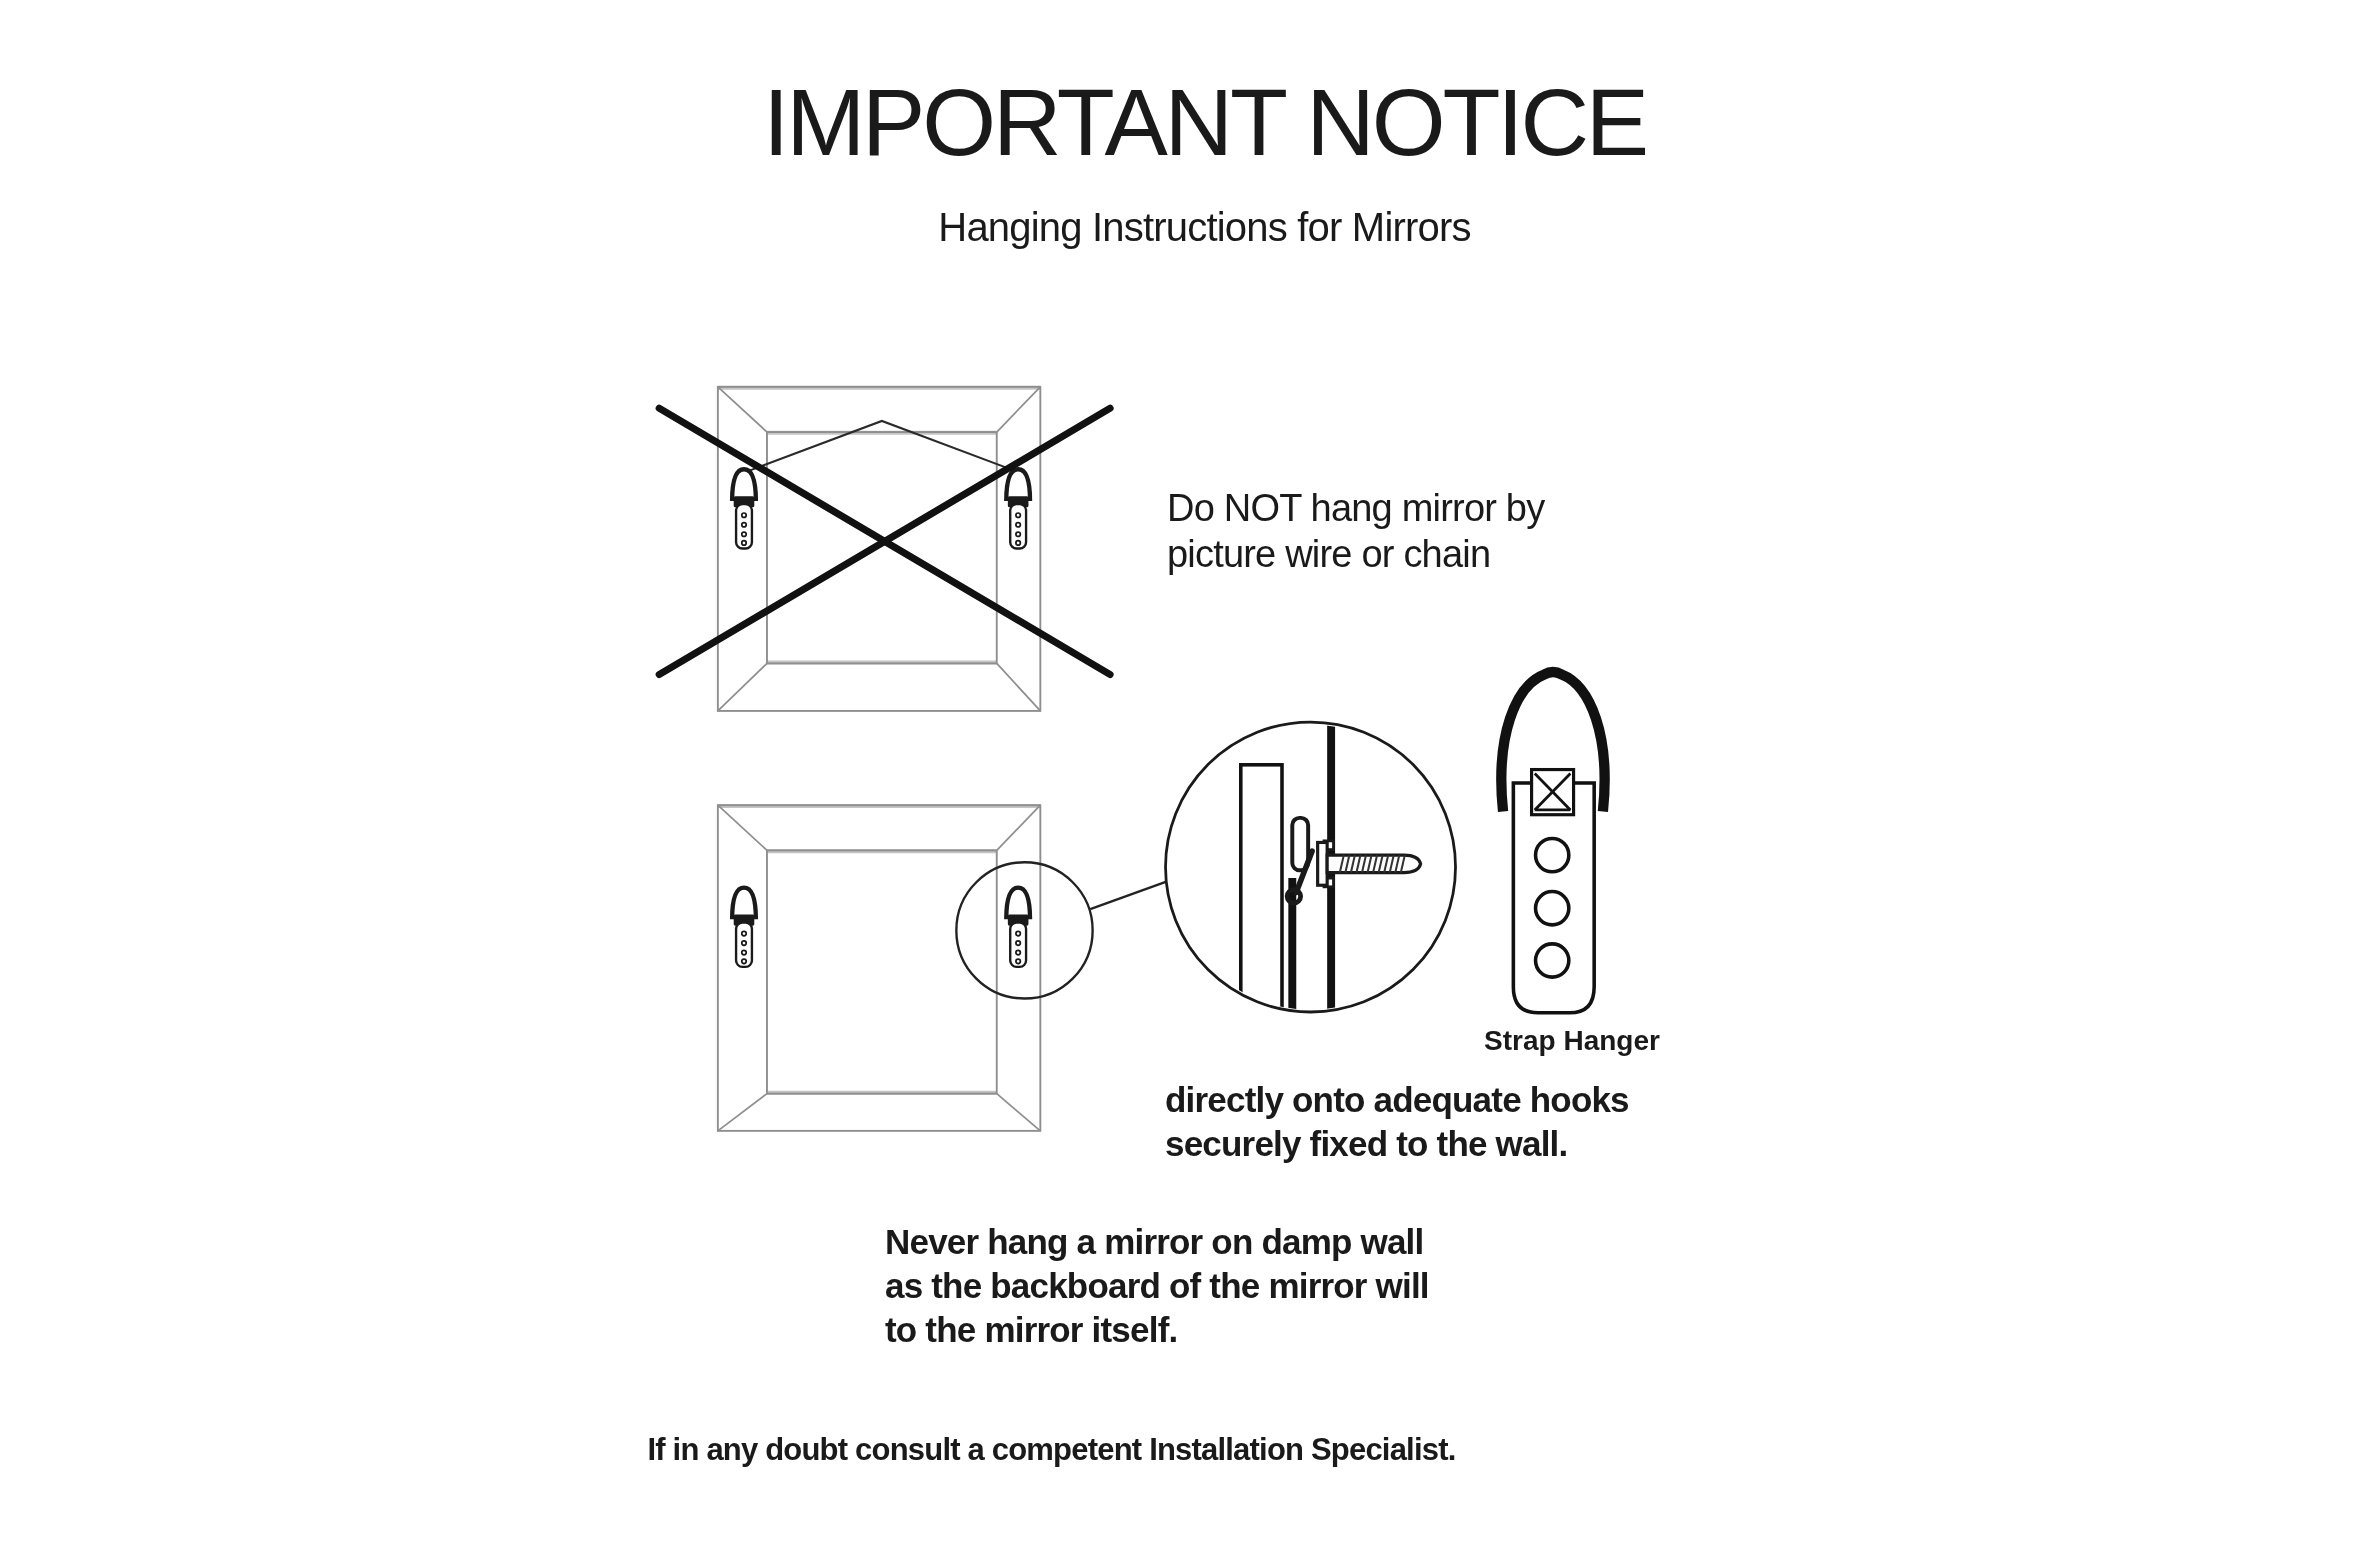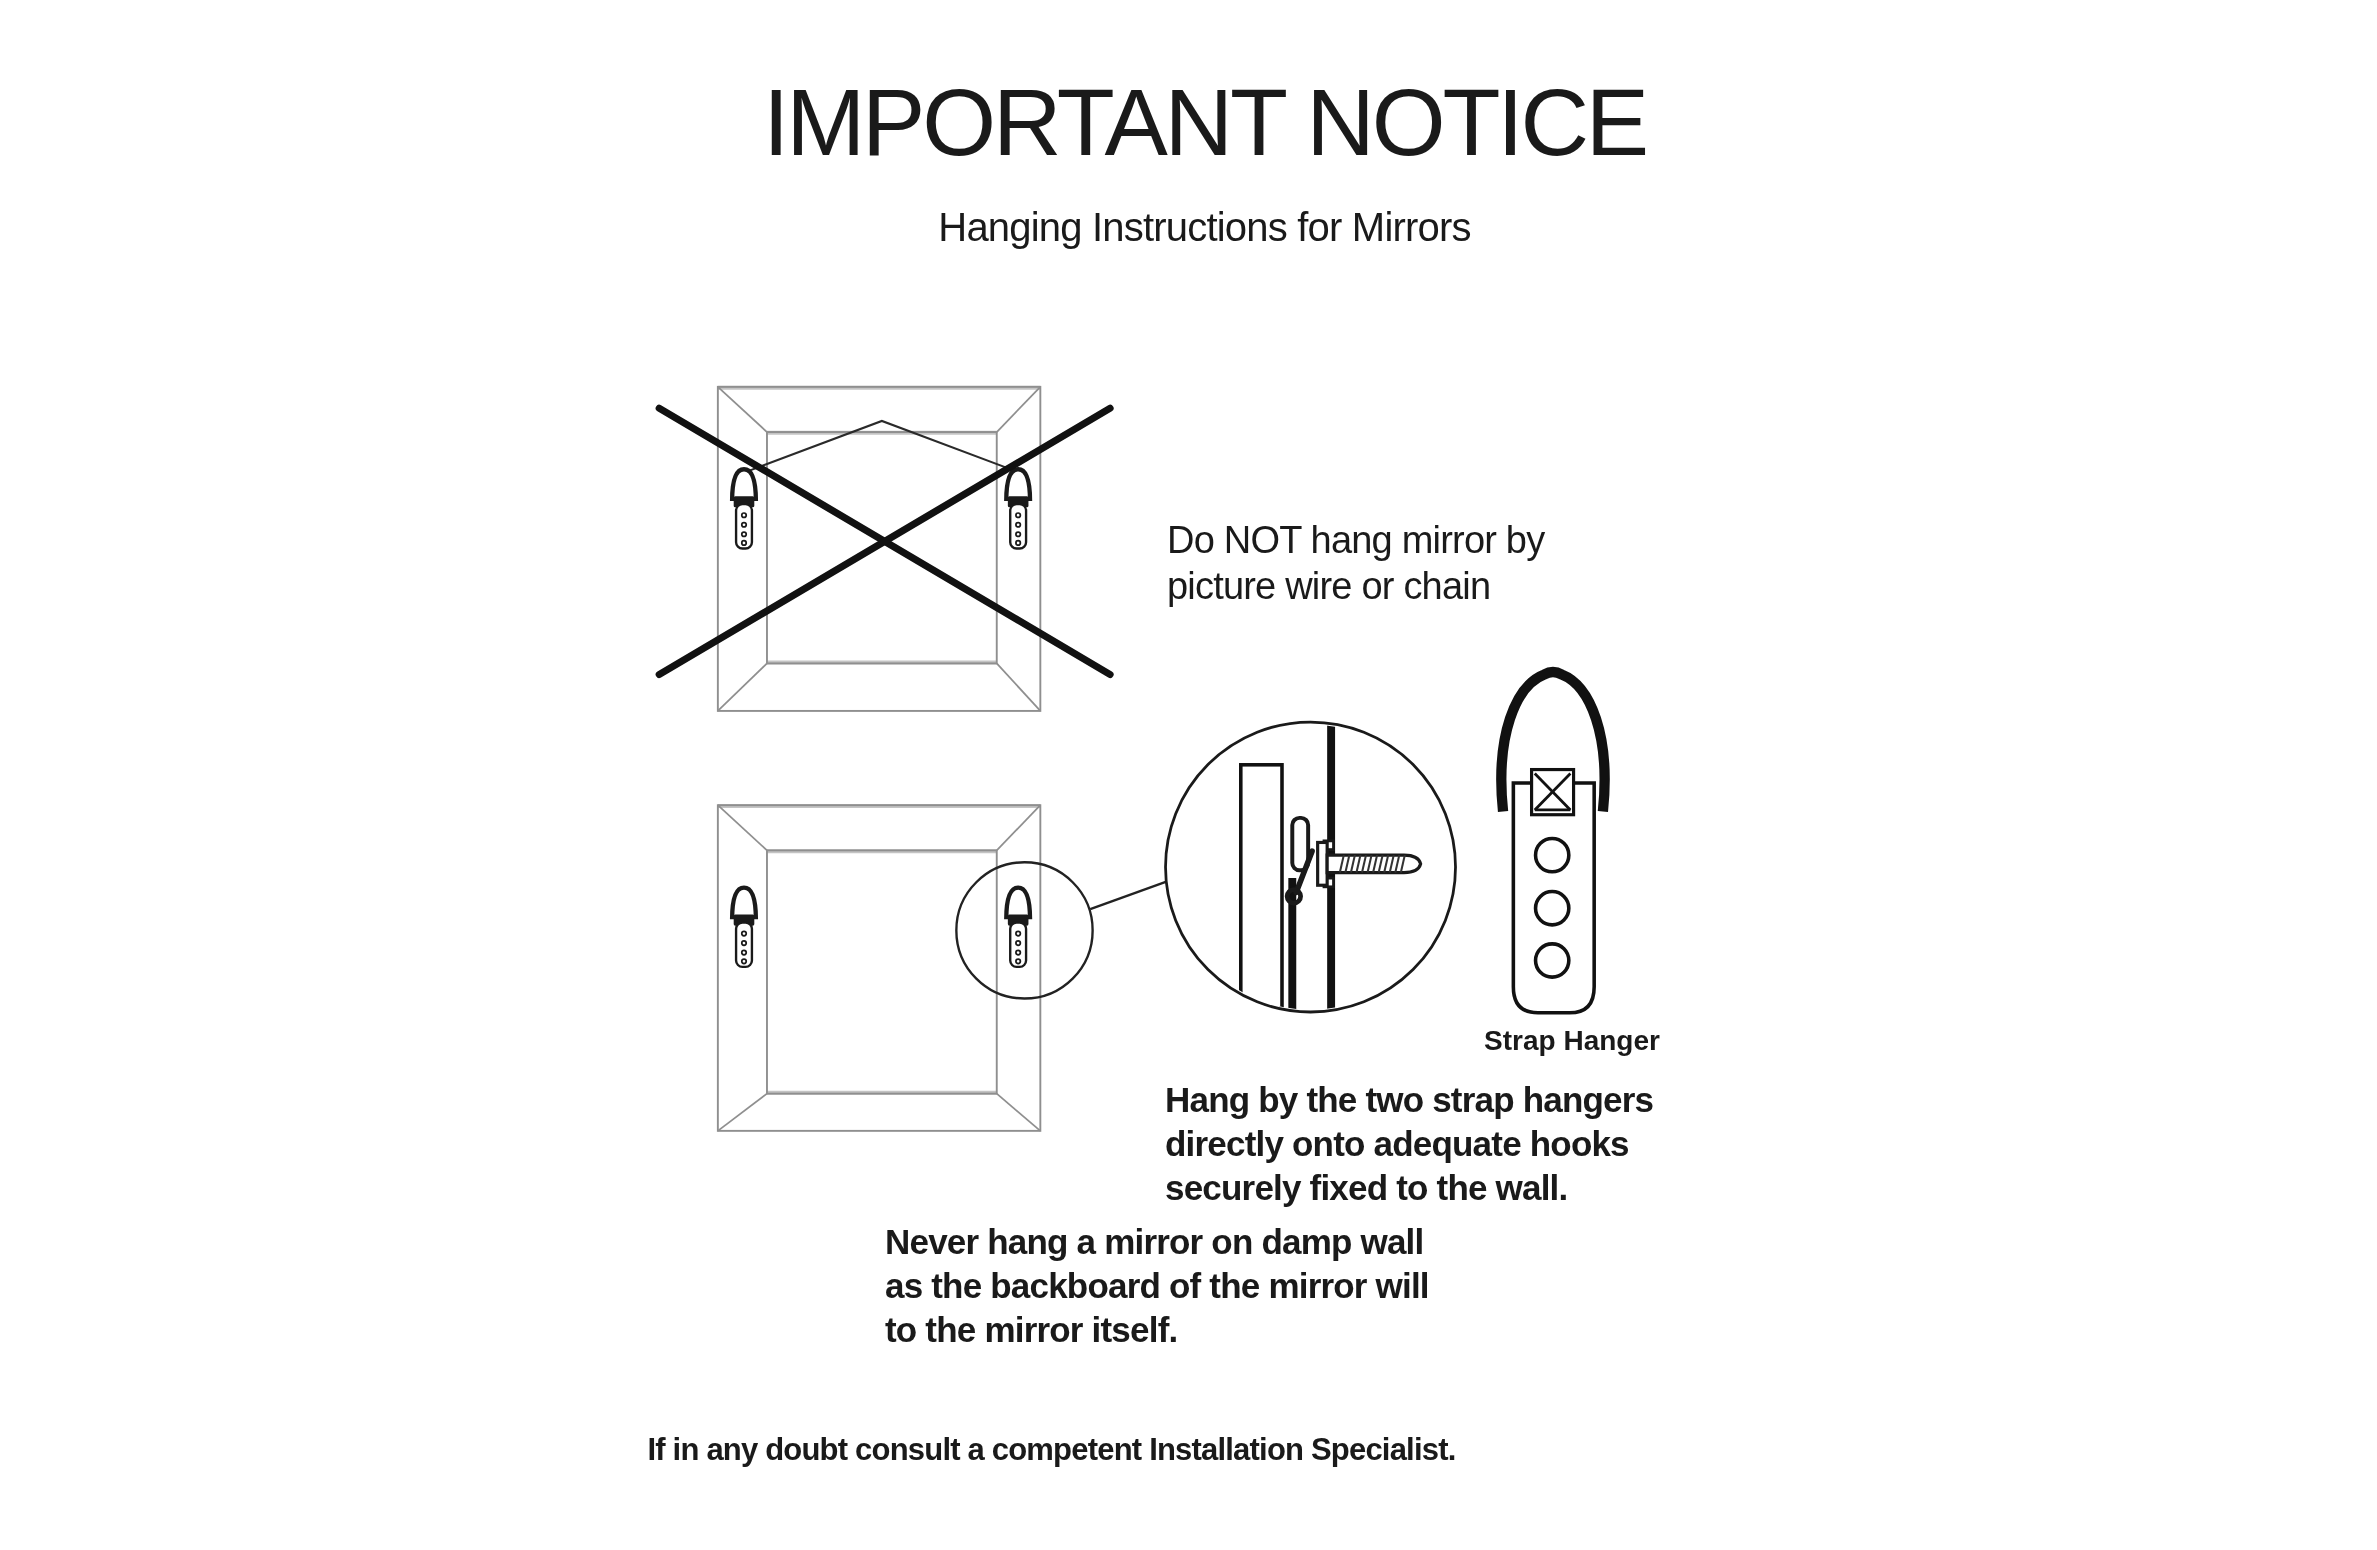--- a/index.html
+++ b/index.html
@@ -17,21 +17,21 @@
   svg{position:absolute;left:0;top:0;}
   .title{
     top:75px;left:0;width:2377px;text-align:center;
     font-size:95px;line-height:1;letter-spacing:-3.2px;font-weight:400;white-space:nowrap;
   }
   .subtitle{
     top:195px;left:0;width:2377px;text-align:center;
     font-size:40px;line-height:49px;letter-spacing:-0.8px;font-weight:400;margin-top:8px;
   }
   .note{white-space:nowrap;}
-  .note-do-not{left:1151px;top:485px;font-size:38px;line-height:46px;letter-spacing:-0.8px;font-weight:400;margin-top:32px;}
+  .note-do-not{left:1151px;top:485px;font-size:38px;line-height:46px;letter-spacing:-0.8px;font-weight:400;}
   .note-hang-by{left:1149px;top:1078px;font-size:35px;line-height:44px;letter-spacing:-0.8px;font-weight:700;}
   .note-damp{left:869px;top:1220px;font-size:35px;line-height:44px;letter-spacing:-0.8px;font-weight:700;}
   .footer{left:0;top:1431px;width:2071px;text-align:center;font-size:31px;line-height:38px;letter-spacing:-0.8px;font-weight:700;white-space:nowrap;}
   .strap-label{left:1552px;top:1025px;transform:translateX(-50%);font-size:28px;font-weight:700;white-space:nowrap;margin-left:12px;}
 </style>
 </head>
 <body>
 
 <div class="page">
 
@@ -138,21 +138,20 @@
   </div>
 
   <div class="abs note note-do-not">
     <div>Do NOT hang mirror by</div>
     <div>picture wire or chain</div>
   </div>
 
   <div class="abs strap-label">Strap Hanger</div>
 
   <div class="abs note note-hang-by">
-    <div>Hang by the two strap hangers</div>
     <div>directly onto adequate hooks</div>
     <div>securely fixed to the wall.</div>
   </div>
 
   <div class="abs note note-damp">
     <div>Never hang a mirror on damp wall</div>
     <div>as the backboard of the mirror will</div>
     <div>to the mirror itself.</div>
   </div>
 

